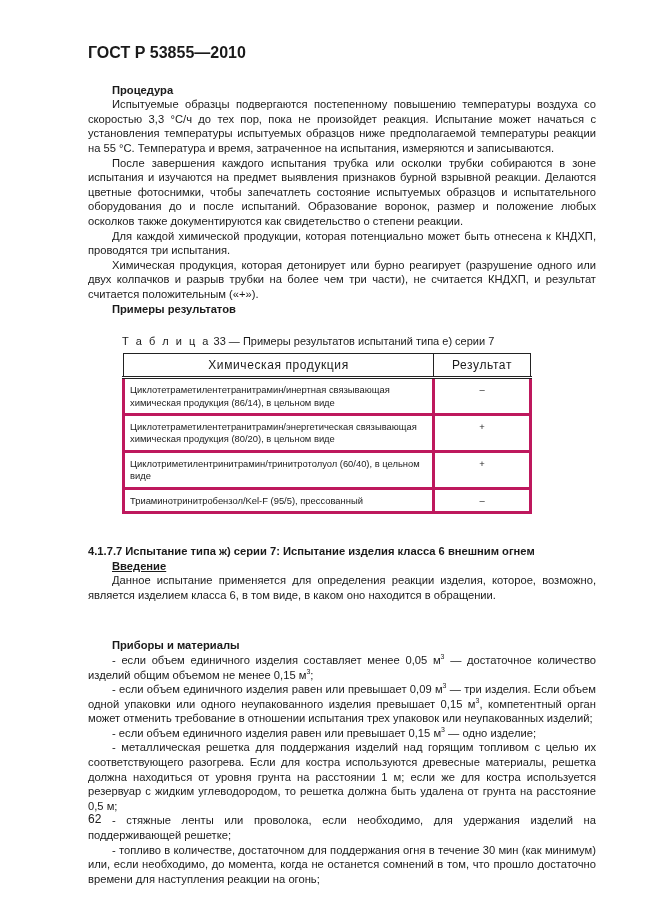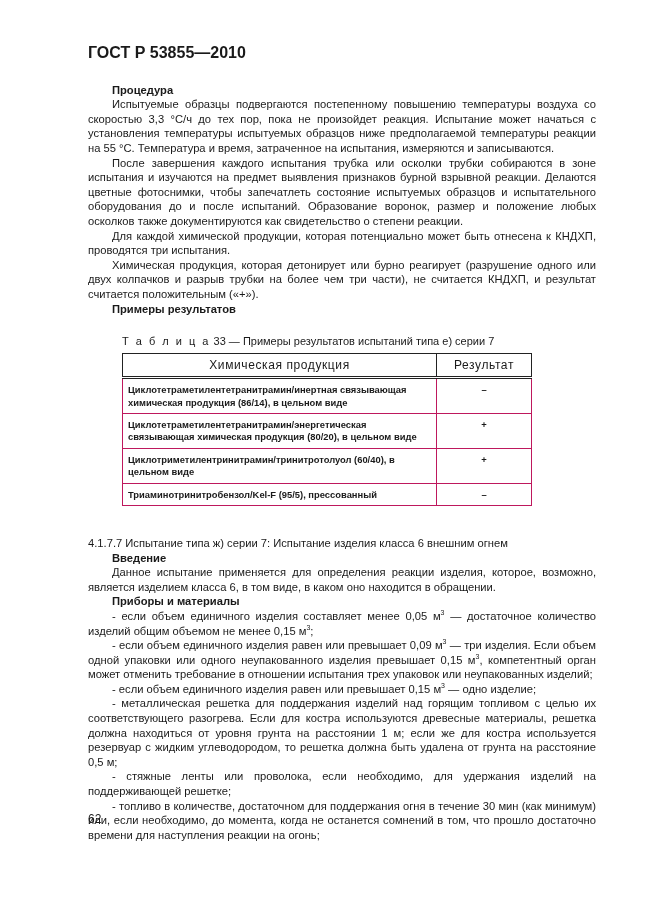--- a/index.html
+++ b/index.html
@@ -7,23 +7,23 @@
          font-family: "Liberation Sans", sans-serif; color: #1a1a1a; }
   .page { position: absolute; left: 88px; top: 46px; width: 508px; font-size: 11.2px; line-height: 14.6px; }
   .hdr { font-weight: bold; font-size: 16px; margin: 0 0 22px 0; }
   .h { font-weight: bold; padding-left: 0; margin: 0; }
   .para { margin: 0; text-align: justify; }
   .t-caption { margin: 18px 0 4px 34px; font-size: 11px; }
   .t-caption .spaced { letter-spacing: 2px; }
   table { border-collapse: collapse; margin-left: 34px; width: 410px; font-size: 9.4px; line-height: 12.4px; }
   th { font-weight: normal; font-size: 12px; letter-spacing: 0.6px; border: 1px solid #222; padding: 5px 4px; }
   thead th { border-bottom: 3px double #222; }
-  td { border: 1px solid #be185d; padding: 5px 5px 4px 5px; vertical-align: top; font-weight: bold; }
+  td { border: 3px solid #be185d; padding: 5px 5px 4px 5px; vertical-align: top; }
   td.res { text-align: center; width: 84px; }
-  .sec { font-weight: normal; margin-top: 30px; }
+  .sec { font-weight: bold; margin-top: 30px; }
   .pn { position: absolute; left: 88px; top: 812px; font-size: 12px; }
   sup { font-size: 7px; line-height: 0; }
 </style>
 </head>
 <body>
 
 <div class="page">
   <div class="hdr">ГОСТ Р 53855—2010</div>
 
   <div class="h" style="padding-left: 0px; text-indent: 24px; margin-top: 8px;"><span style="padding-left:0">Процедура</span></div>
@@ -60,23 +60,23 @@
         <td class="res">+</td>
       </tr>
       <tr>
         <td>Триаминотринитробензол/Kel-F (95/5), прессованный</td>
         <td class="res">–</td>
       </tr>
     </tbody>
   </table>
 
   <div class="h sec">4.1.7.7 Испытание типа ж) серии 7: Испытание изделия класса 6 внешним огнем</div>
-  <div class="h" style="text-indent: 24px;">Введение</div>
+  <div class="h" style="text-indent: 24px; text-decoration: underline;">Введение</div>
   <p class="para" style="text-indent: 24px;">Данное испытание применяется для определения реакции изделия, которое, возможно, является изделием класса 6, в том виде, в каком оно находится в обращении.</p>
-  <div class="h" style="text-indent: 24px;">Приборы и материалы</div>
+  <div class="h" style="text-indent: 24px; margin-top: 36px;">Приборы и материалы</div>
 
   <p class="para" style="text-indent: 24px;"><span>- если объем единичного изделия составляет менее 0,05 м</span><sup>3</sup><span> — достаточное количество изделий общим объемом не менее 0,15 м</span><sup>3</sup><span>;</span></p>
   <p class="para" style="text-indent: 24px;"><span>- если объем единичного изделия равен или превышает 0,09 м</span><sup>3</sup><span> — три изделия. Если объем одной упаковки или одного неупакованного изделия превышает 0,15 м</span><sup>3</sup><span>, компетентный орган может отменить требование в отношении испытания трех упаковок или неупакованных изделий;</span></p>
   <p class="para" style="text-indent: 24px;"><span>- если объем единичного изделия равен или превышает 0,15 м</span><sup>3</sup><span> — одно изделие;</span></p>
   <p class="para" style="text-indent: 24px;">- металлическая решетка для поддержания изделий над горящим топливом с целью их соответствующего разогрева. Если для костра используются древесные материалы, решетка должна находиться от уровня грунта на расстоянии 1 м; если же для костра используется резервуар с жидким углеводородом, то решетка должна быть удалена от грунта на расстояние 0,5 м;</p>
   <p class="para" style="text-indent: 24px;">- стяжные ленты или проволока, если необходимо, для удержания изделий на поддерживающей решетке;</p>
   <p class="para" style="text-indent: 24px;">- топливо в количестве, достаточном для поддержания огня в течение 30 мин (как минимум) или, если необходимо, до момента, когда не останется сомнений в том, что прошло достаточно времени для наступления реакции на огонь;</p>
 </div>
 
 <div class="pn">62</div>

